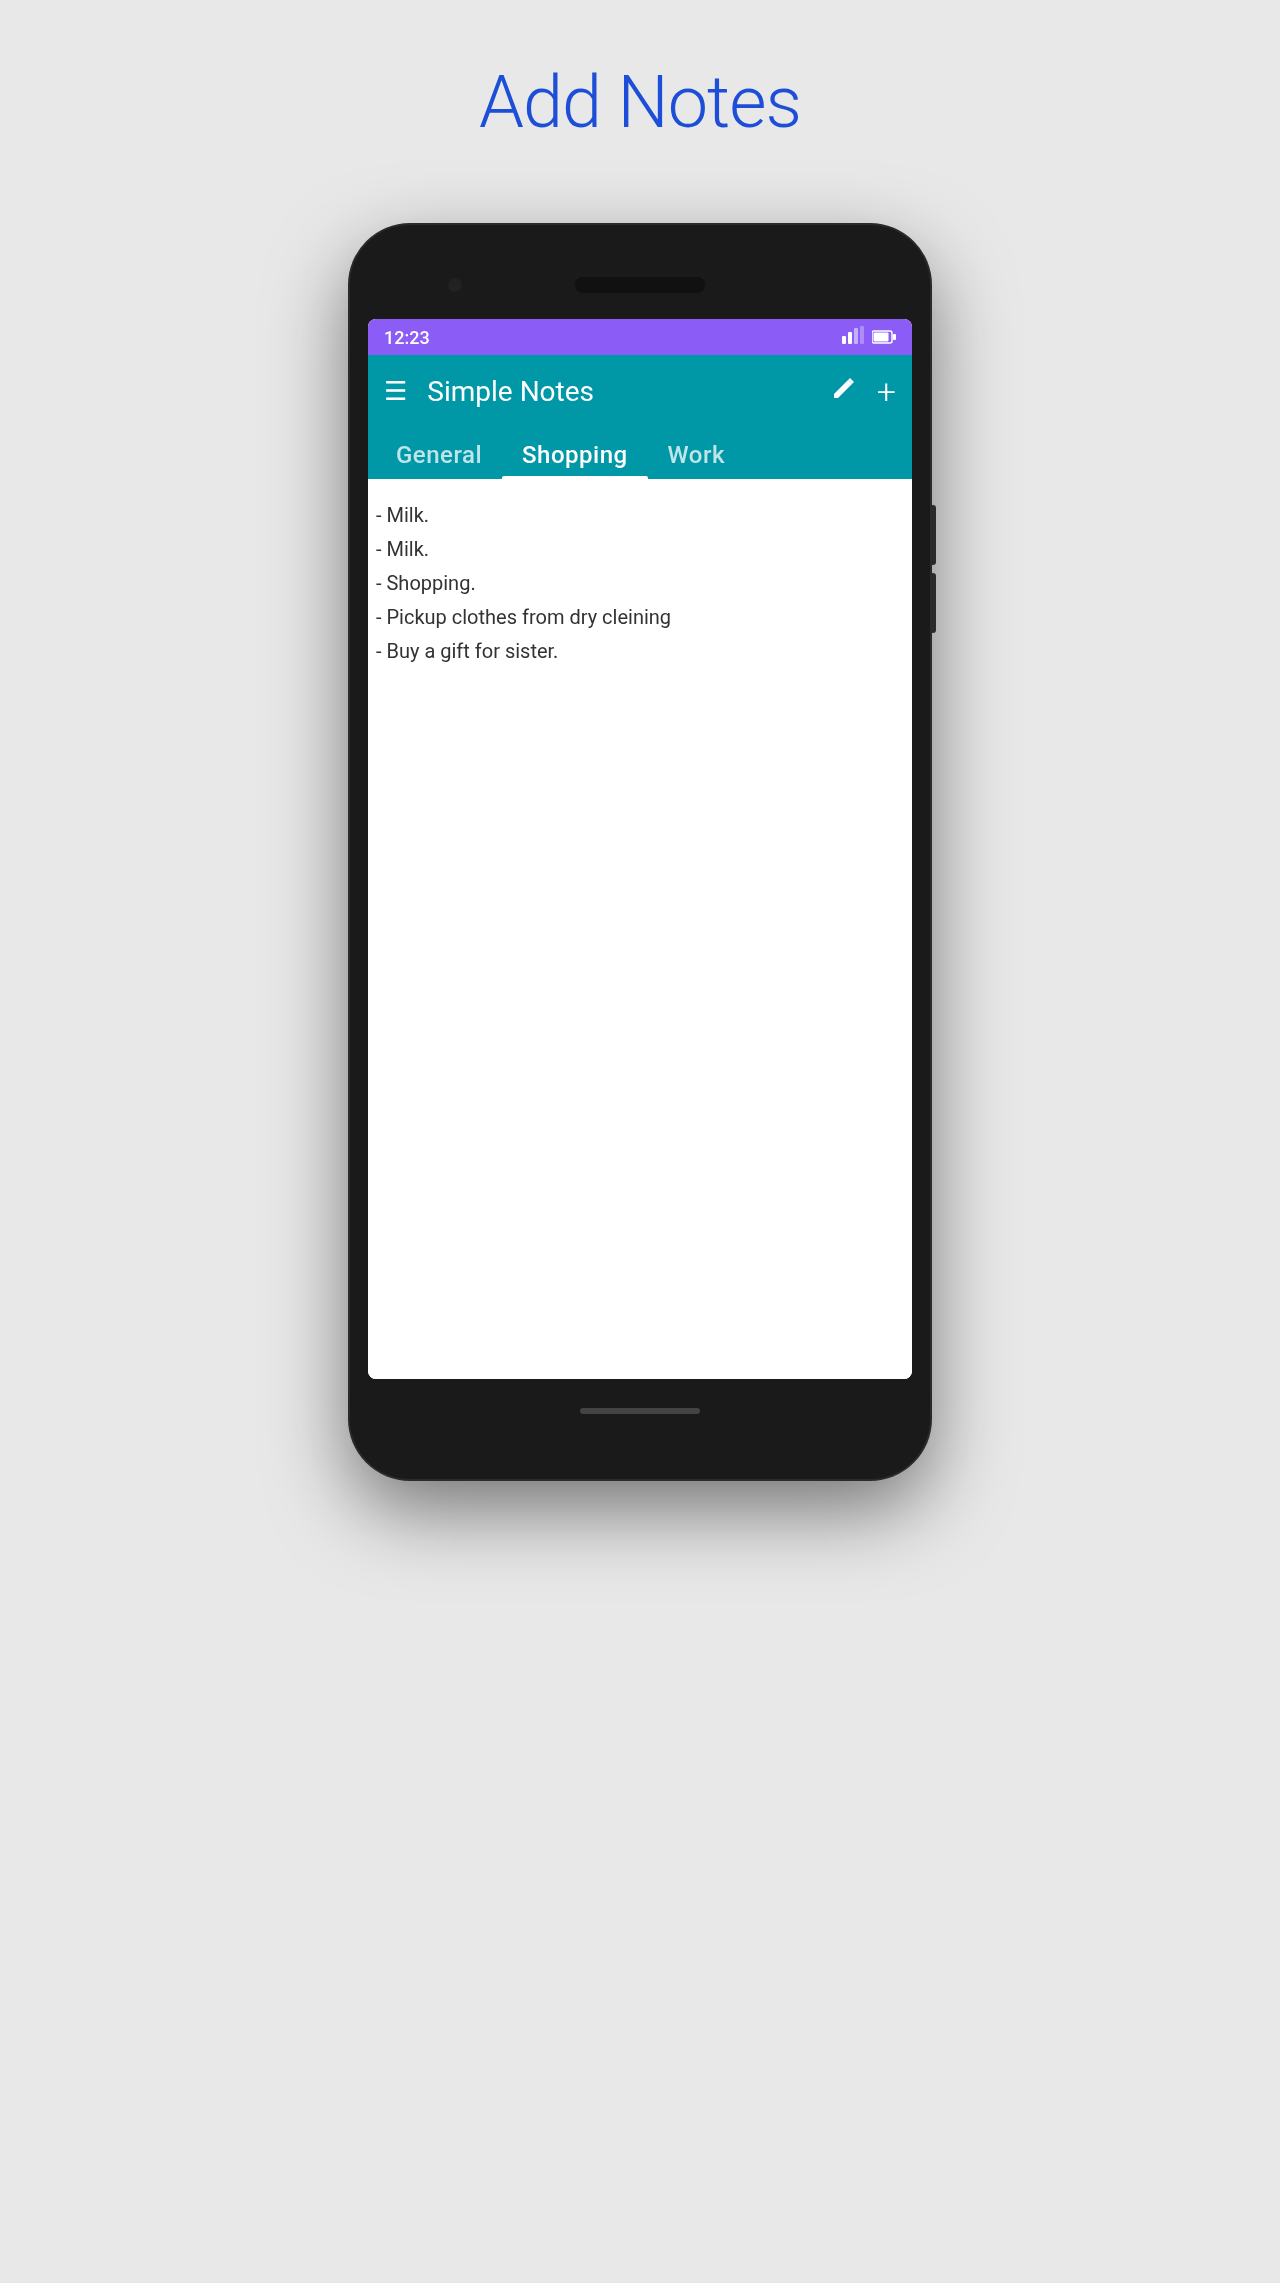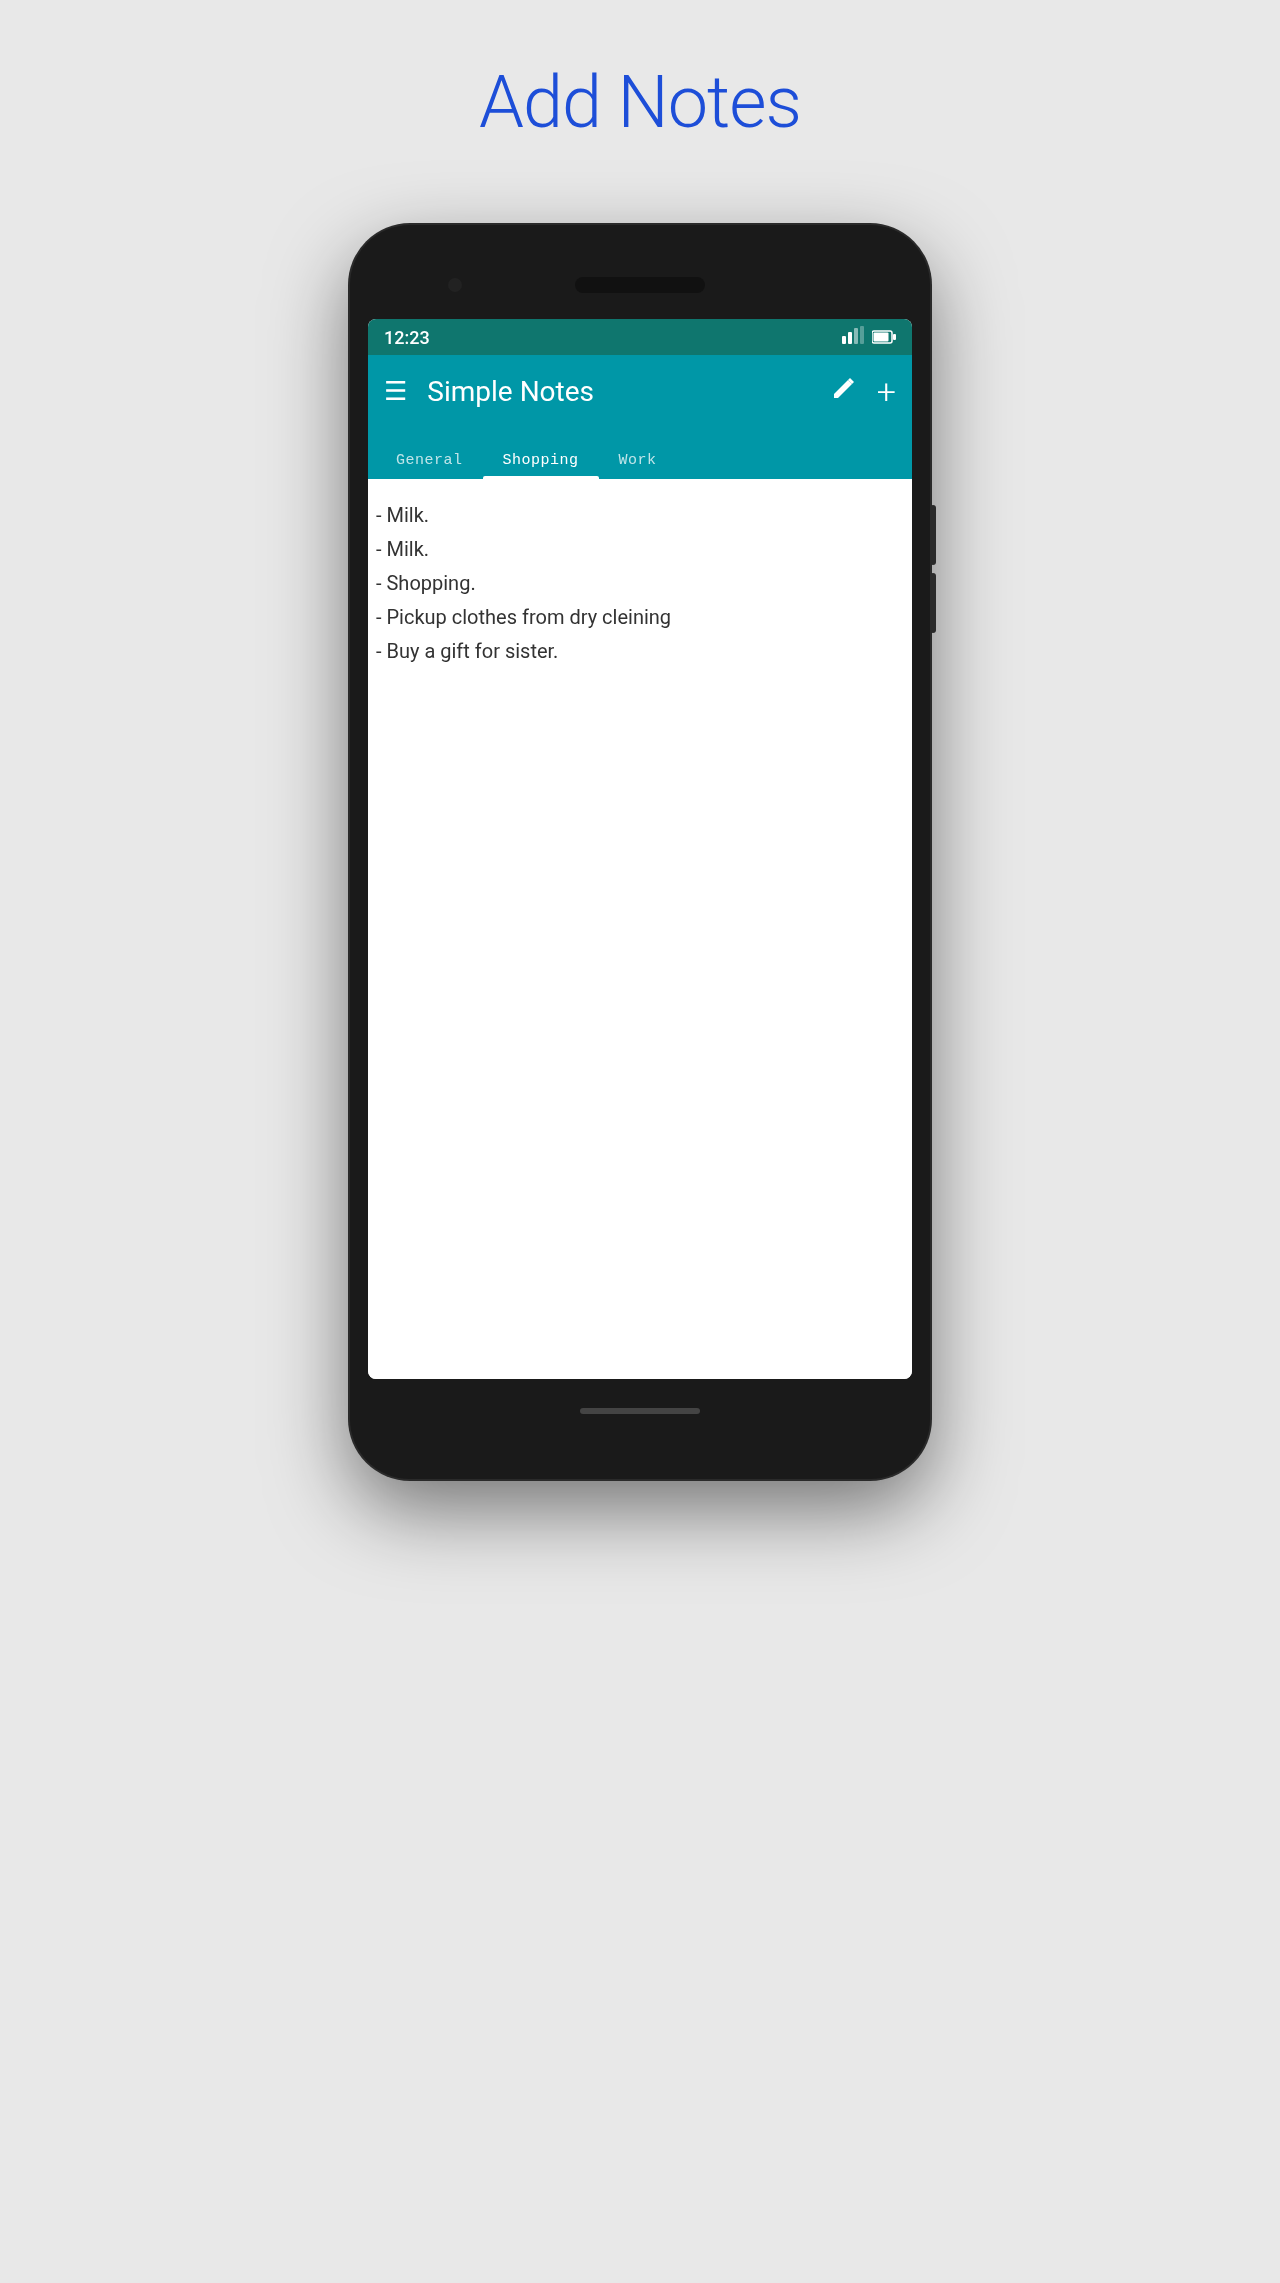--- a/index.html
+++ b/index.html
@@ -63,21 +63,21 @@
     
     .phone-screen {
       background: #fff;
       border-radius: 8px;
       overflow: hidden;
       width: 100%;
     }
 
     
     .status-bar {
-      background: #0f766e;
+      background: #8b5cf6;
       display: flex;
       justify-content: space-between;
       align-items: center;
       padding: 6px 16px;
       height: 36px;
     }
 
     .status-time {
       color: #fff;
       font-size: 18px;
@@ -143,28 +143,27 @@
     .tab-bar {
       background: #0097a7;
       display: flex;
       align-items: flex-end;
       padding: 0 8px;
       height: 52px;
     }
 
     .tab-item {
       color: rgba(255,255,255,0.75);
-      font-size: 15px;
+      font-size: 24px;
       font-weight: 500;
       padding: 10px 20px;
       cursor: pointer;
       position: relative;
       letter-spacing: 0.5px;
       text-transform: none;
-      font-family: Liberation Mono, monospace;
     }
 
     .tab-item.active {
       color: #ffffff;
     }
 
     .tab-item.active::after {
       content: '';
       position: absolute;
       bottom: 0;

